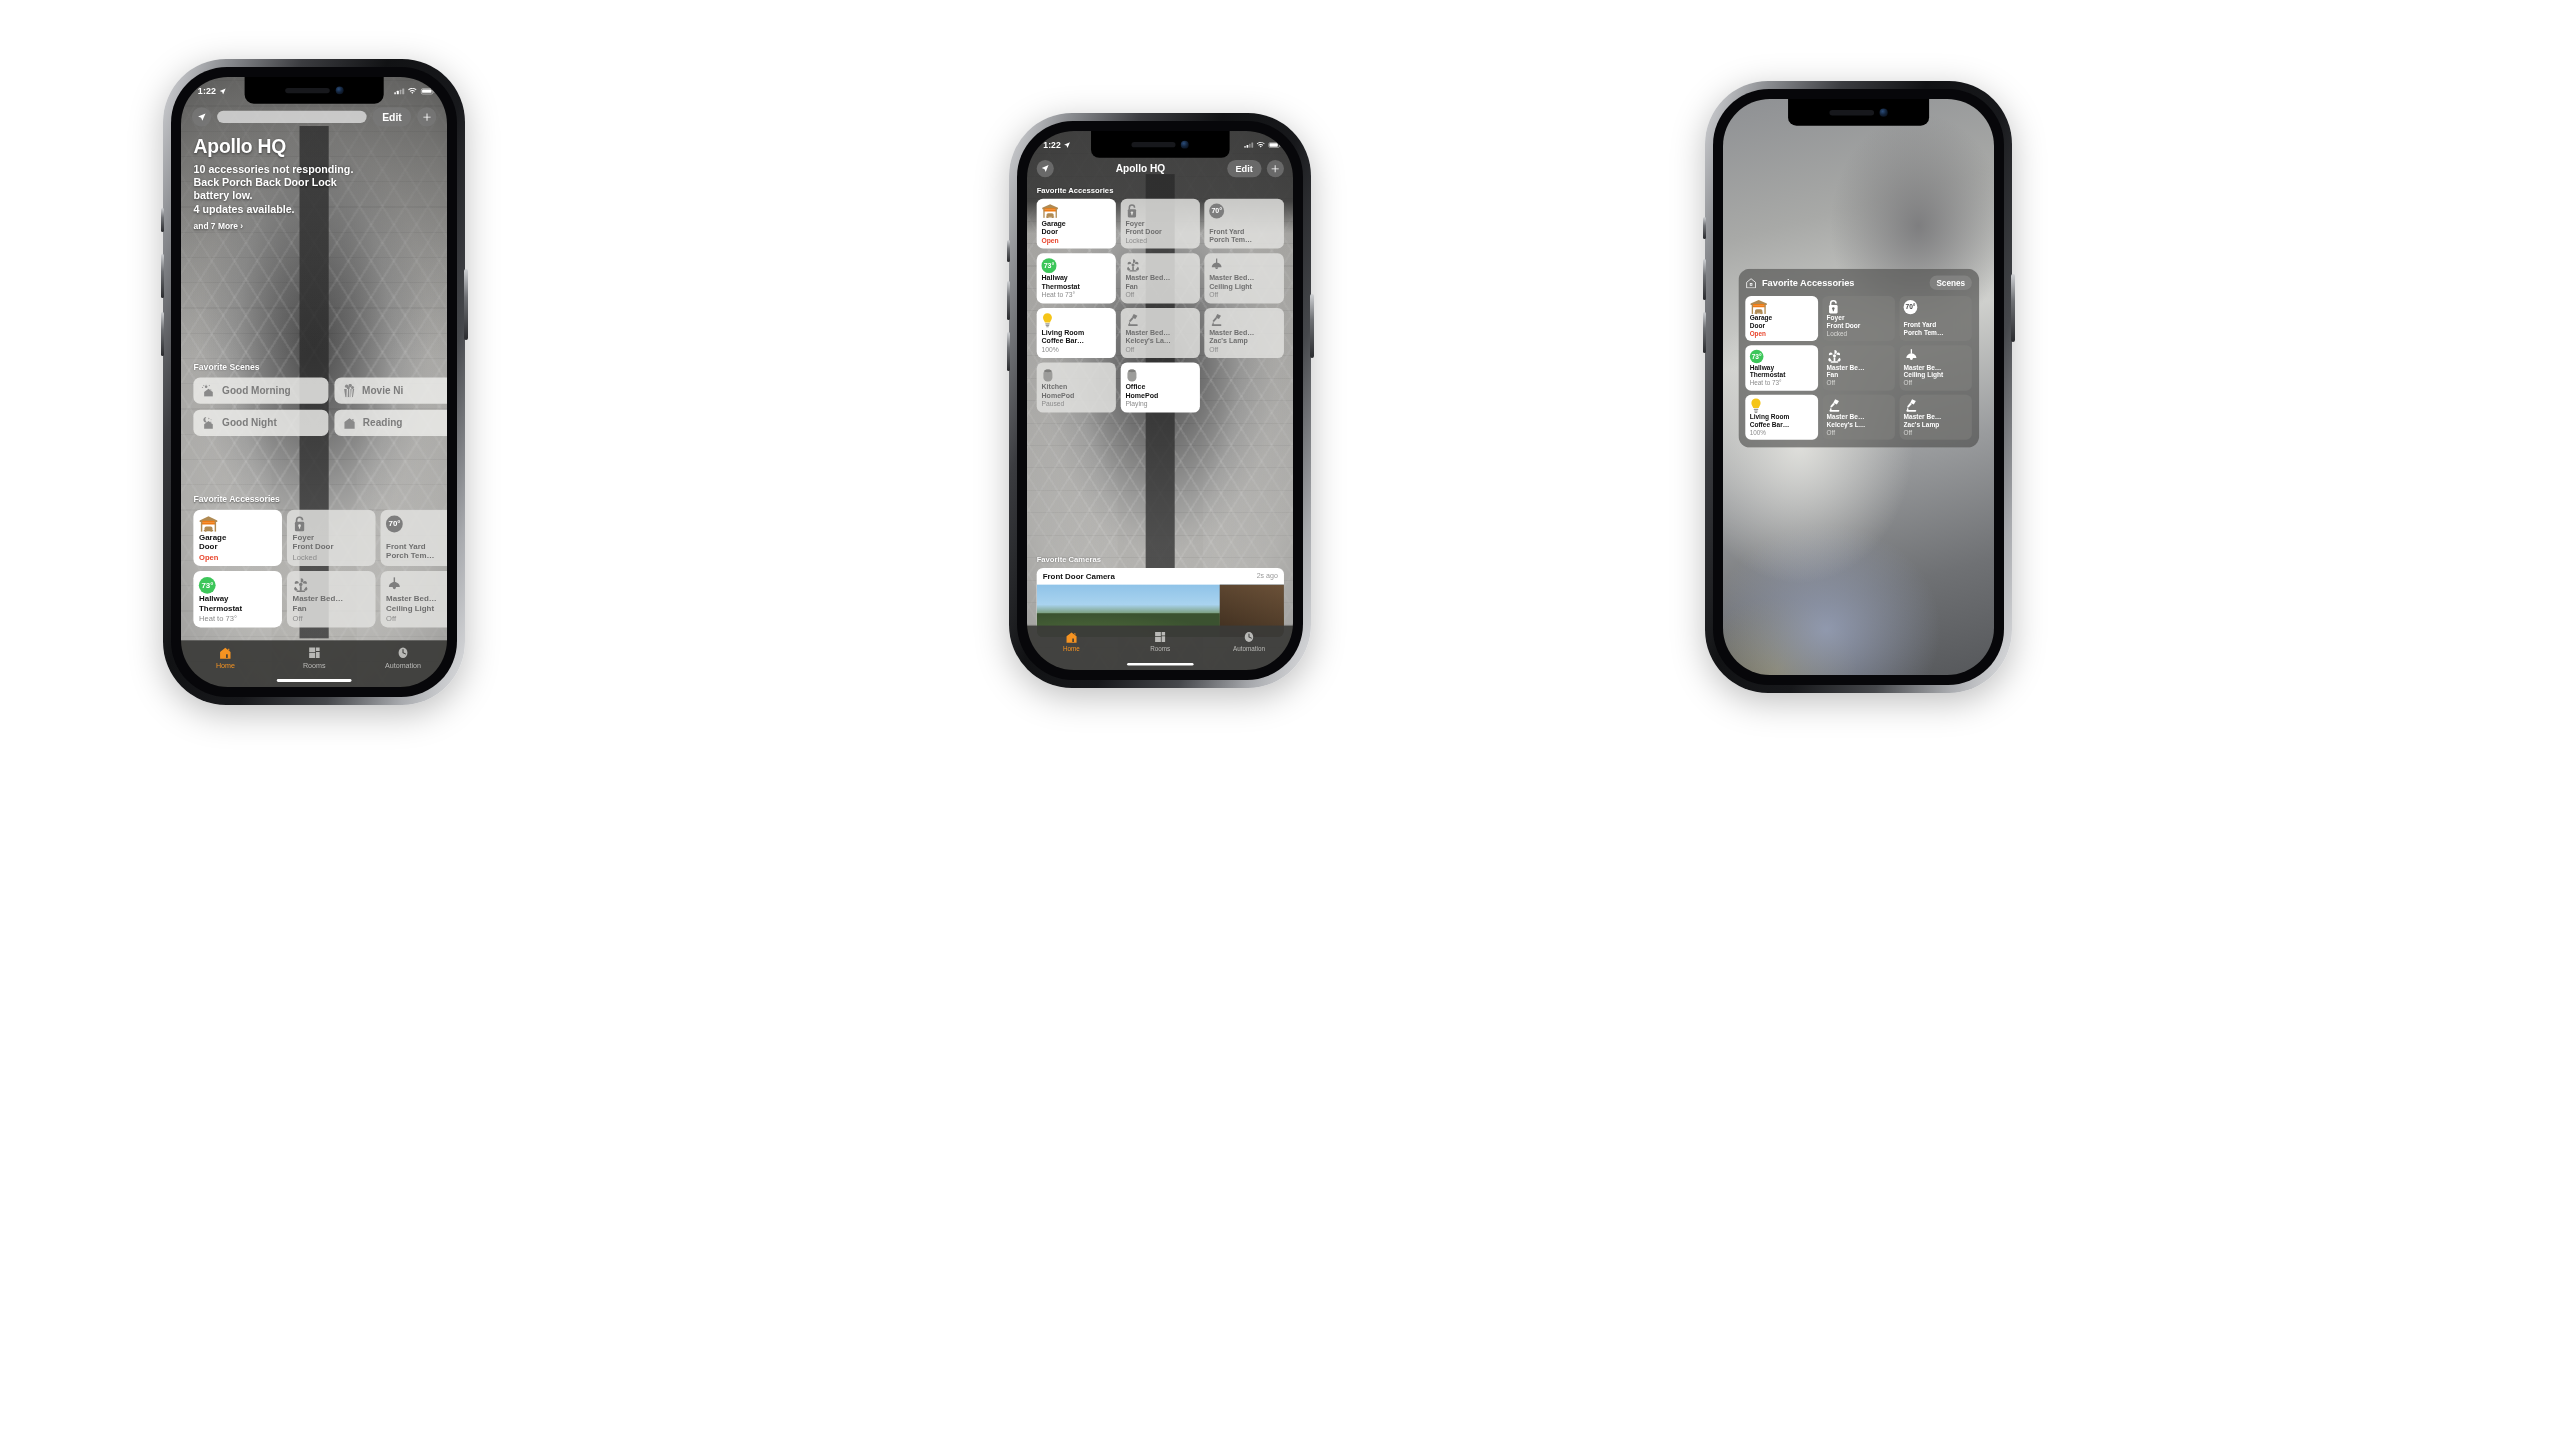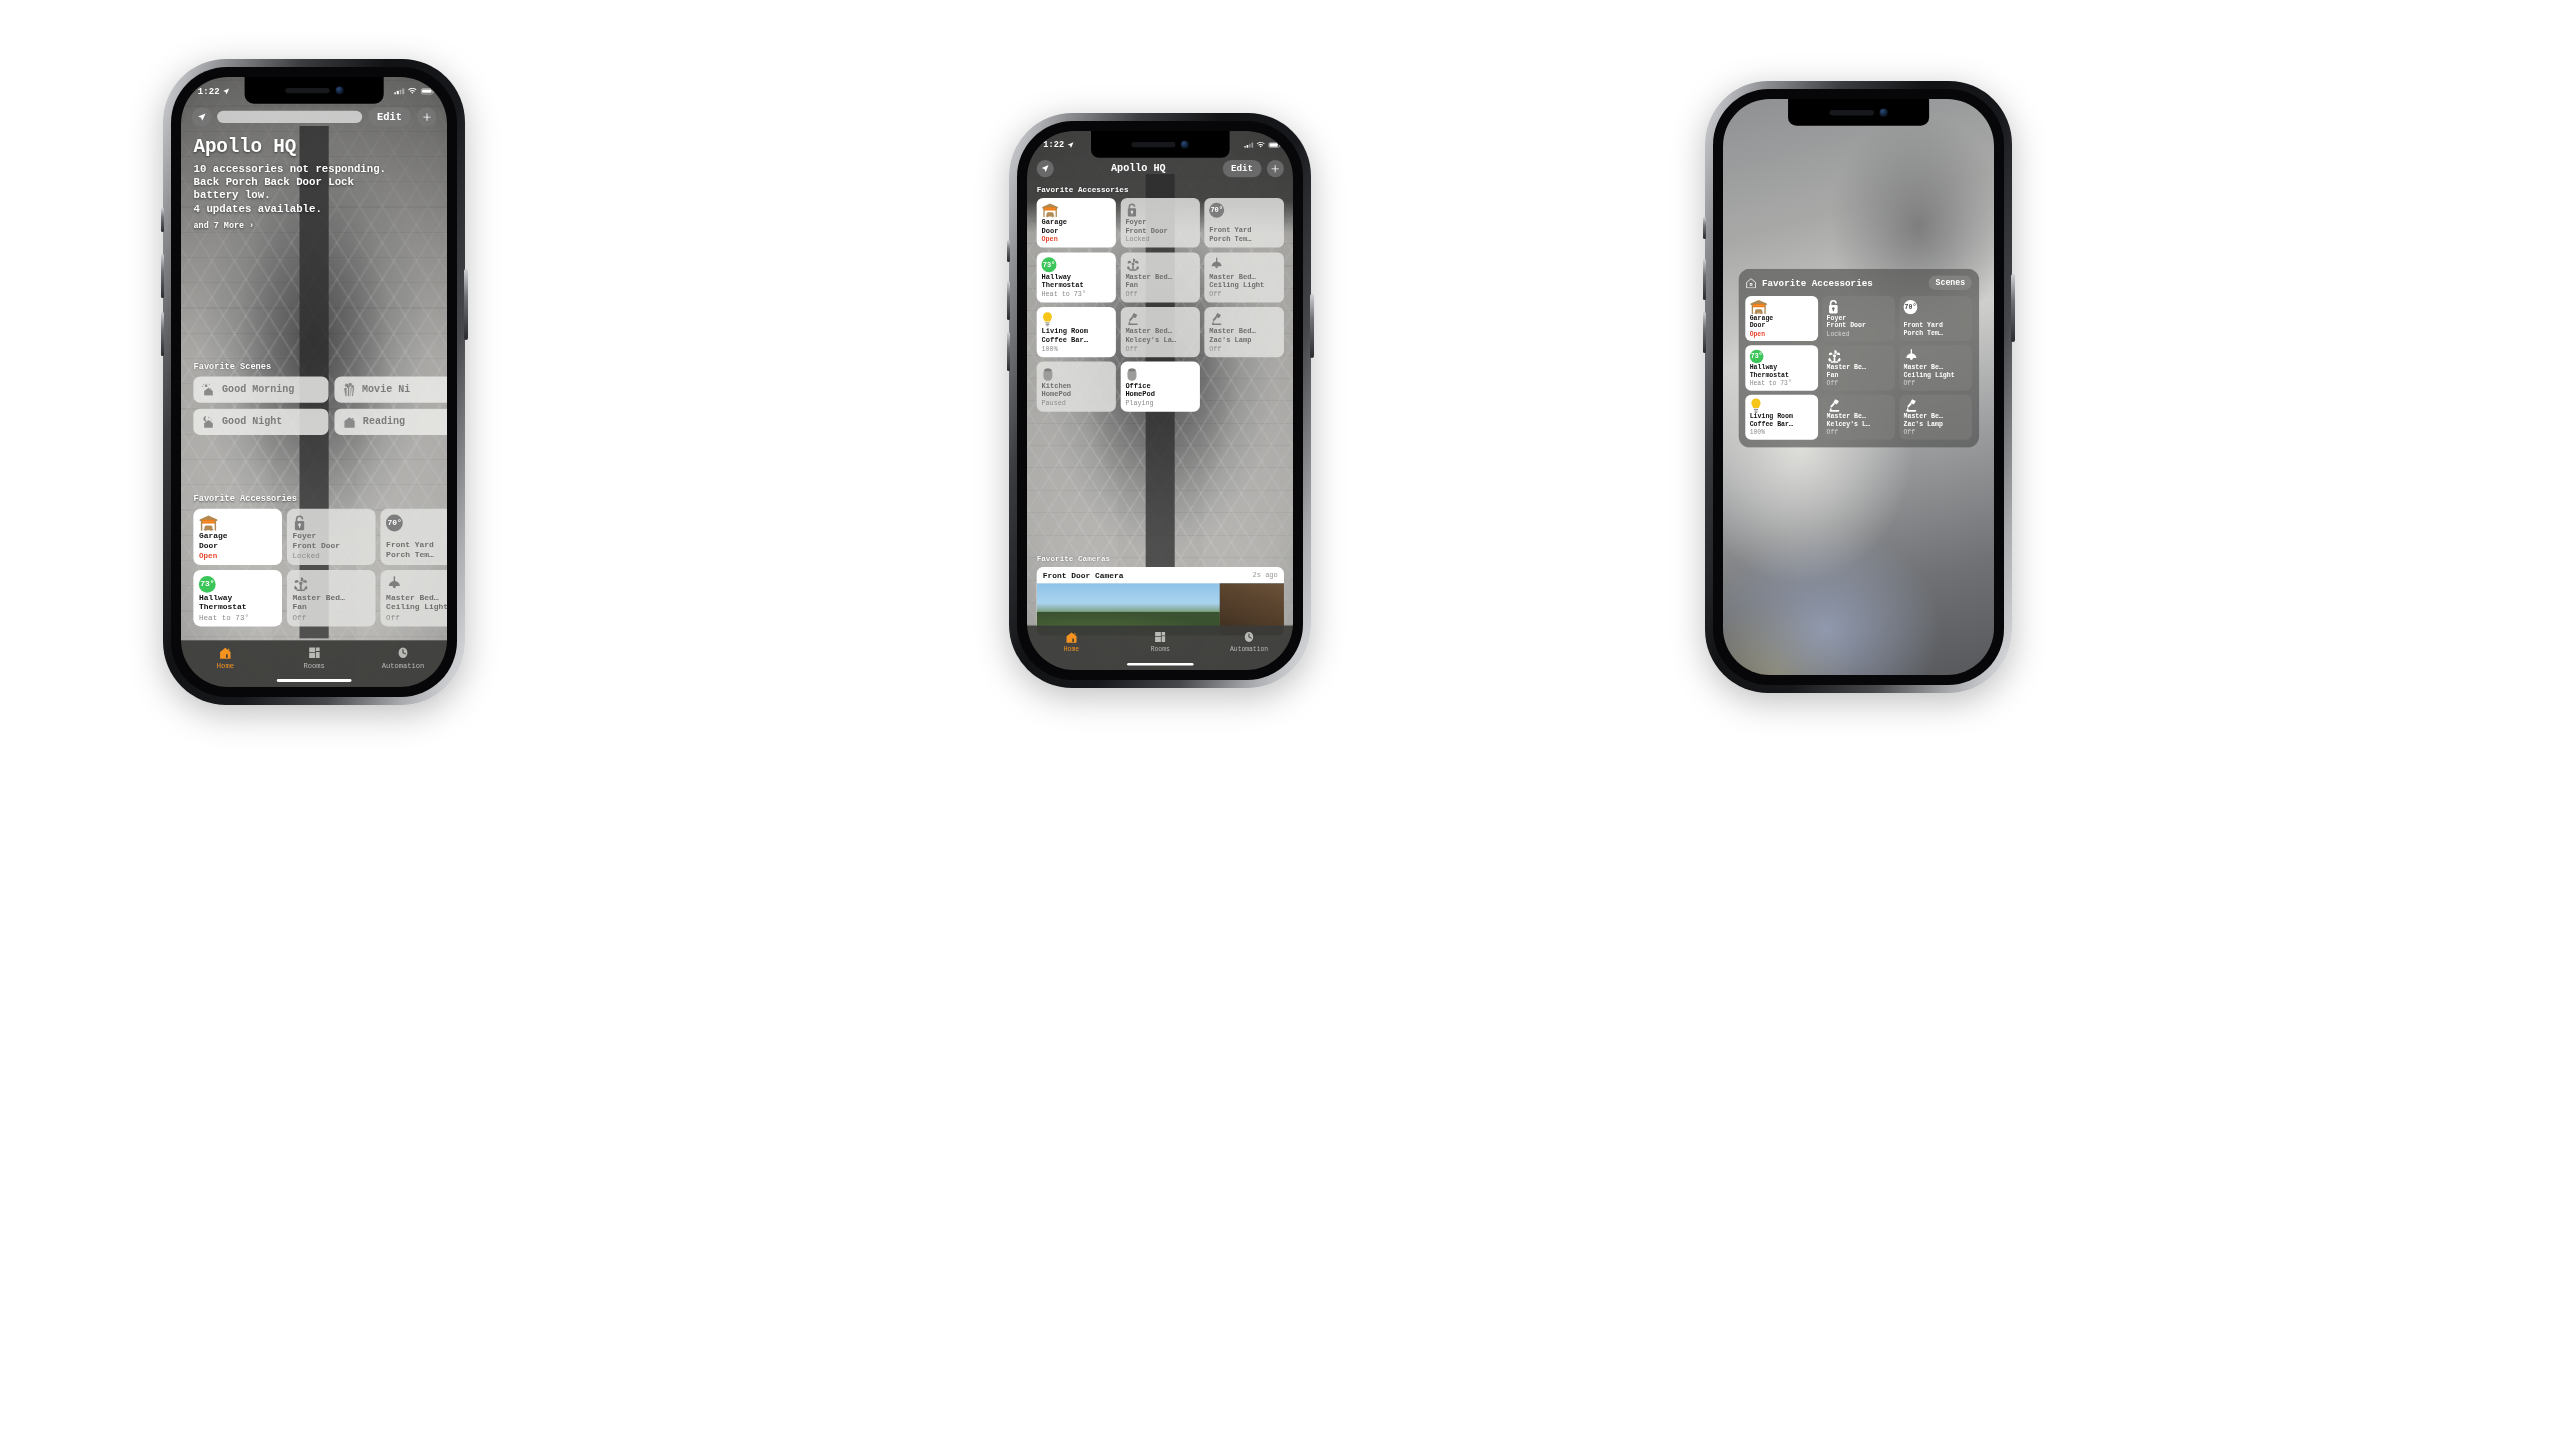--- a/index.html
+++ b/index.html
@@ -4,21 +4,21 @@
 <style>
   * { box-sizing: border-box; margin:0; padding:0; }
   html, body { width:2576px; height:1449px; background:#ffffff; overflow:hidden; }
   body { font-family:"Liberation Sans", sans-serif; }
 
   .stage { position:relative; width:2576px; height:1449px; background:#fff; }
 
   
   .phone { position:absolute; border-radius:63px; background:linear-gradient(110deg,#d9dadd 0%,#8b8d91 12%,#3b3c40 26%,#111214 42%,#17181b 58%,#46484c 74%,#a8aaae 88%,#e3e4e6 100%); padding:7.6px; box-shadow:0 8.5px 34px rgba(0,0,0,.25); }
   .phone-inner { position:relative; width:100%; height:100%; border-radius:56px; background:#07070a; padding:10.2px; }
-  .screen { position:relative; width:100%; height:100%; border-radius:47px; overflow:hidden; background:#000;font-family:Liberation Mono, monospace; }
+  .screen { position:relative; width:100%; height:100%; border-radius:47px; overflow:hidden; background:#000; }
 
   
   .notch { position:absolute; top:0; left:50%; transform:translateX(-50%); background:#000; border-bottom-left-radius:18.6px; border-bottom-right-radius:18.6px; z-index:40; display:flex; align-items:center; justify-content:center; gap:12px; }
   .speaker { background:#17181c; border-radius:6.8px; }
   .frontcam { background:radial-gradient(circle at 38% 34%, #2b4d7a 0%, #13243c 45%, #05070c 100%); border-radius:50%; }
 
   
   .btn-side { position:absolute; background:linear-gradient(180deg,#cfd1d4,#6e7074 40%,#2a2b2e); border-radius:2.5px; }
 
   

